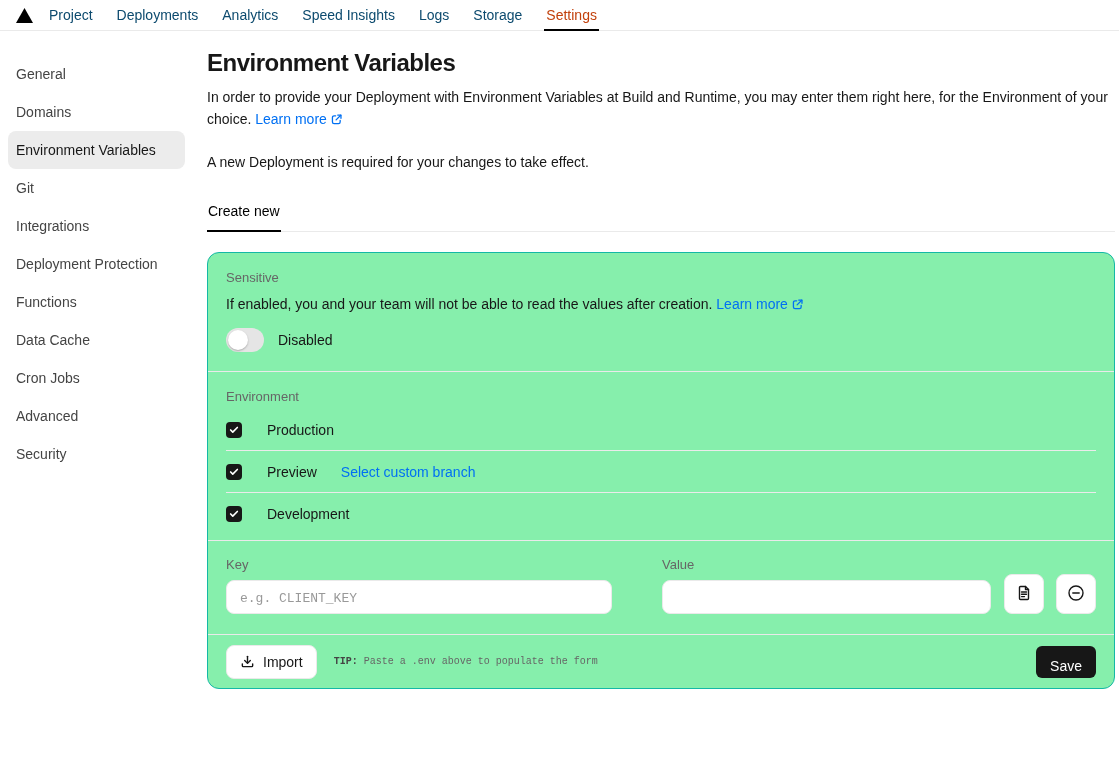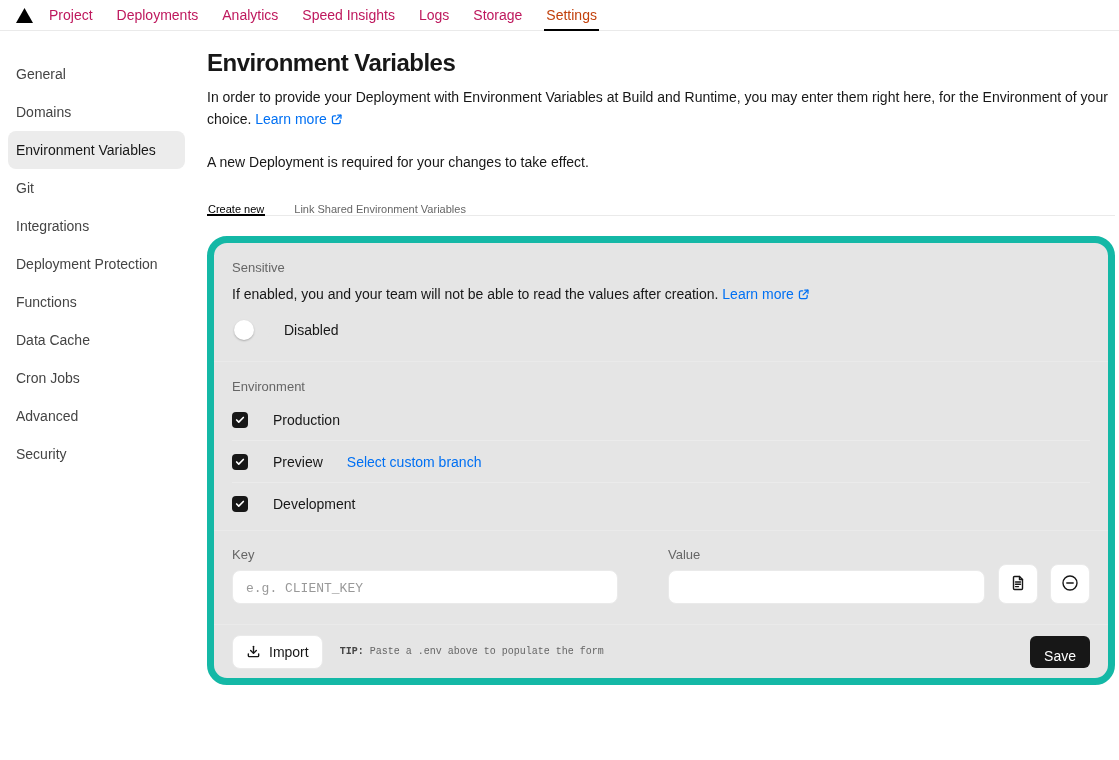--- a/index.html
+++ b/index.html
@@ -4,21 +4,21 @@
 <style>
   * { margin:0; padding:0; box-sizing:border-box; }
   html,body { width:1119px; height:760px; background:#fff; overflow:hidden;
     font-family:"Liberation Sans", sans-serif; color:#171717; }
 
   
   .topnav { display:flex; align-items:center; height:31px; padding-left:16px;
     border-bottom:1px solid #eaeaea; }
   .logo { width:17px; height:15px; margin-right:14px; display:flex; align-items:center; }
   .logo svg { display:block; }
-  .topnav-item { font-size:14px; color:#be185d; padding:0 2px; margin-right:20px;
+  .topnav-item { font-size:14px; color:#0c4a6e; padding:0 2px; margin-right:20px;
     height:100%; display:flex; align-items:center; position:relative; cursor:pointer; }
   .topnav-item.active { color:#c2410c; }
   .topnav-item.active::after { content:""; position:absolute; left:0; right:0; bottom:-1px;
     height:2px; background:#000; }
 
   
   .layout { display:flex; height:729px; }
   .sidebar { width:200px; flex:0 0 200px; padding-top:24px; }
   .side-item { font-size:14px; color:#444; padding:11px 8px; margin:0 15px 0 8px;
     border-radius:8px; cursor:pointer; white-space:nowrap; }
@@ -29,27 +29,27 @@
   h1.page-title { font-size:24px; line-height:30px; font-weight:700; letter-spacing:-0.5px; }
   .page-desc { font-size:14px; line-height:22px; margin-top:8px; color:#171717; }
   .notice { font-size:14px; margin-top:24px; }
 
   a.link { color:#0070f3; text-decoration:none; cursor:pointer; }
   .ext-icon { display:inline-block; width:13px; height:13px; margin-left:3px;
     vertical-align:-2px; color:#0070f3; }
 
   
   .tabs { display:flex; gap:28px; margin-top:29px; border-bottom:1px solid #eaeaea; }
-  .tab { font-size:11px; color:#666; padding:4px 1px 0; cursor:pointer; position:relative; }
+  .tab { font-size:14px; color:#666; padding:4px 1px 12px; cursor:pointer; position:relative; }
   .tab.active { color:#000; }
   .tab.active::after { content:""; position:absolute; left:0; right:0; bottom:-1px;
     height:2px; background:#000; }
 
   
-  .card { margin-top:20px; border:7px solid #14b8a6; border-radius:20px; background:#e5e5e5; }
+  .card { margin-top:20px; border:1px solid #14b8a6; border-radius:12px; background:#86efac; }
   .card-section { padding:17px 18px 19px; border-bottom:1px solid #eaeaea; }
   .field-label { font-size:13px; color:#666; }
   .sens-desc { font-size:14px; margin-top:11px; }
 
   .toggle-row { display:flex; align-items:center; margin-top:16px; }
   .toggle { width:38px; height:24px; border-radius:12px; background:#e5e5e5;
     position:relative; cursor:pointer; }
   .toggle-knob { position:absolute; top:2px; left:2px; width:20px; height:20px;
     border-radius:50%; background:#fff; box-shadow:0 1px 2px rgba(0,0,0,.25); }
   .toggle-state { font-size:14px; margin-left:14px; }
@@ -130,21 +130,20 @@
           <svg width="13" height="13" viewBox="0 0 16 16" fill="none" stroke="currentColor" stroke-width="1.6" stroke-linecap="round" stroke-linejoin="round">
             <path d="M7 3.5H5a2 2 0 0 0-2 2V11a2 2 0 0 0 2 2h5.5a2 2 0 0 0 2-2V9"></path>
             <path d="M9.5 2.5H13.5V6.5"></path>
               <path d="M13.2 2.8 7.5 8.5"></path>
           </svg></span></a></p>
 
     <p class="notice">A new Deployment is required for your changes to take effect.</p>
 
     <div class="tabs">
       <div class="tab active">Create new</div>
-      <div class="tab">Link Shared Environment Variables</div>
     </div>
 
     <div class="card">
 
       <div class="card-section">
         <div class="field-label">Sensitive</div>
         <div class="sens-desc"><span>If enabled, you and your team will not be able to read the values after creation.</span>
           <a class="link"><span>Learn more</span><span class="ext-icon">
               <svg width="13" height="13" viewBox="0 0 16 16" fill="none" stroke="currentColor" stroke-width="1.6" stroke-linecap="round" stroke-linejoin="round">
                 <path d="M7 3.5H5a2 2 0 0 0-2 2V11a2 2 0 0 0 2 2h5.5a2 2 0 0 0 2-2V9"></path>

